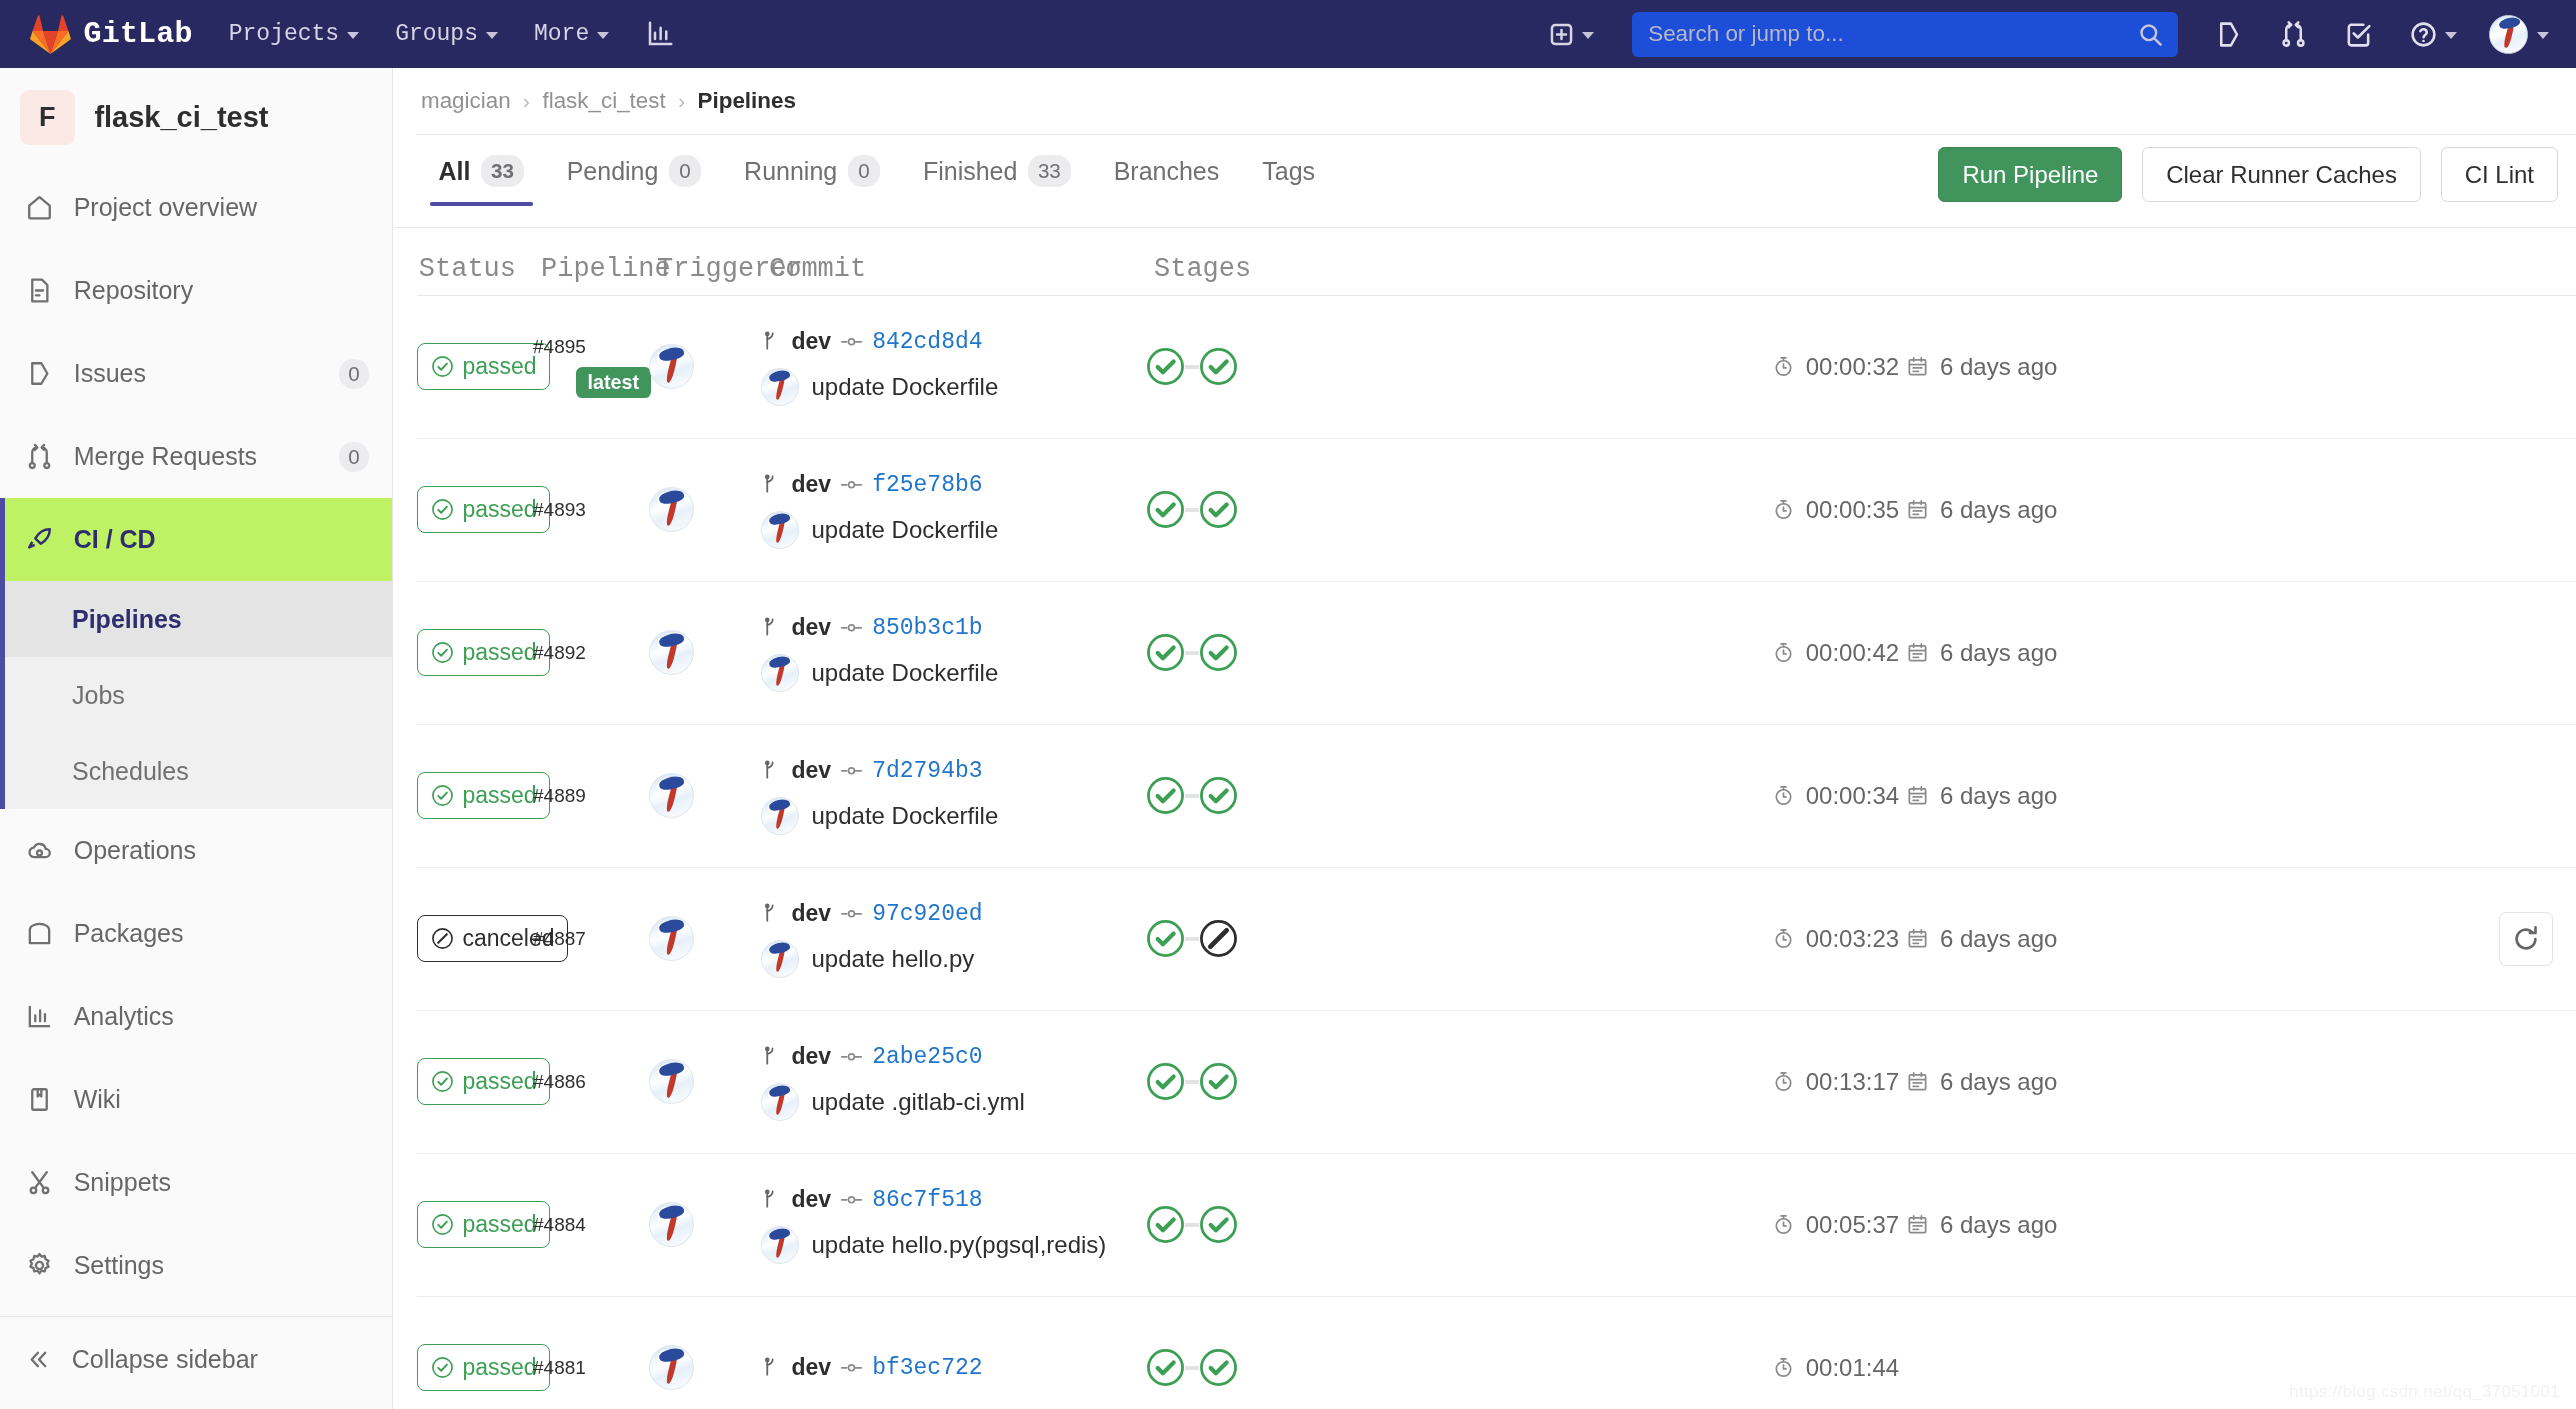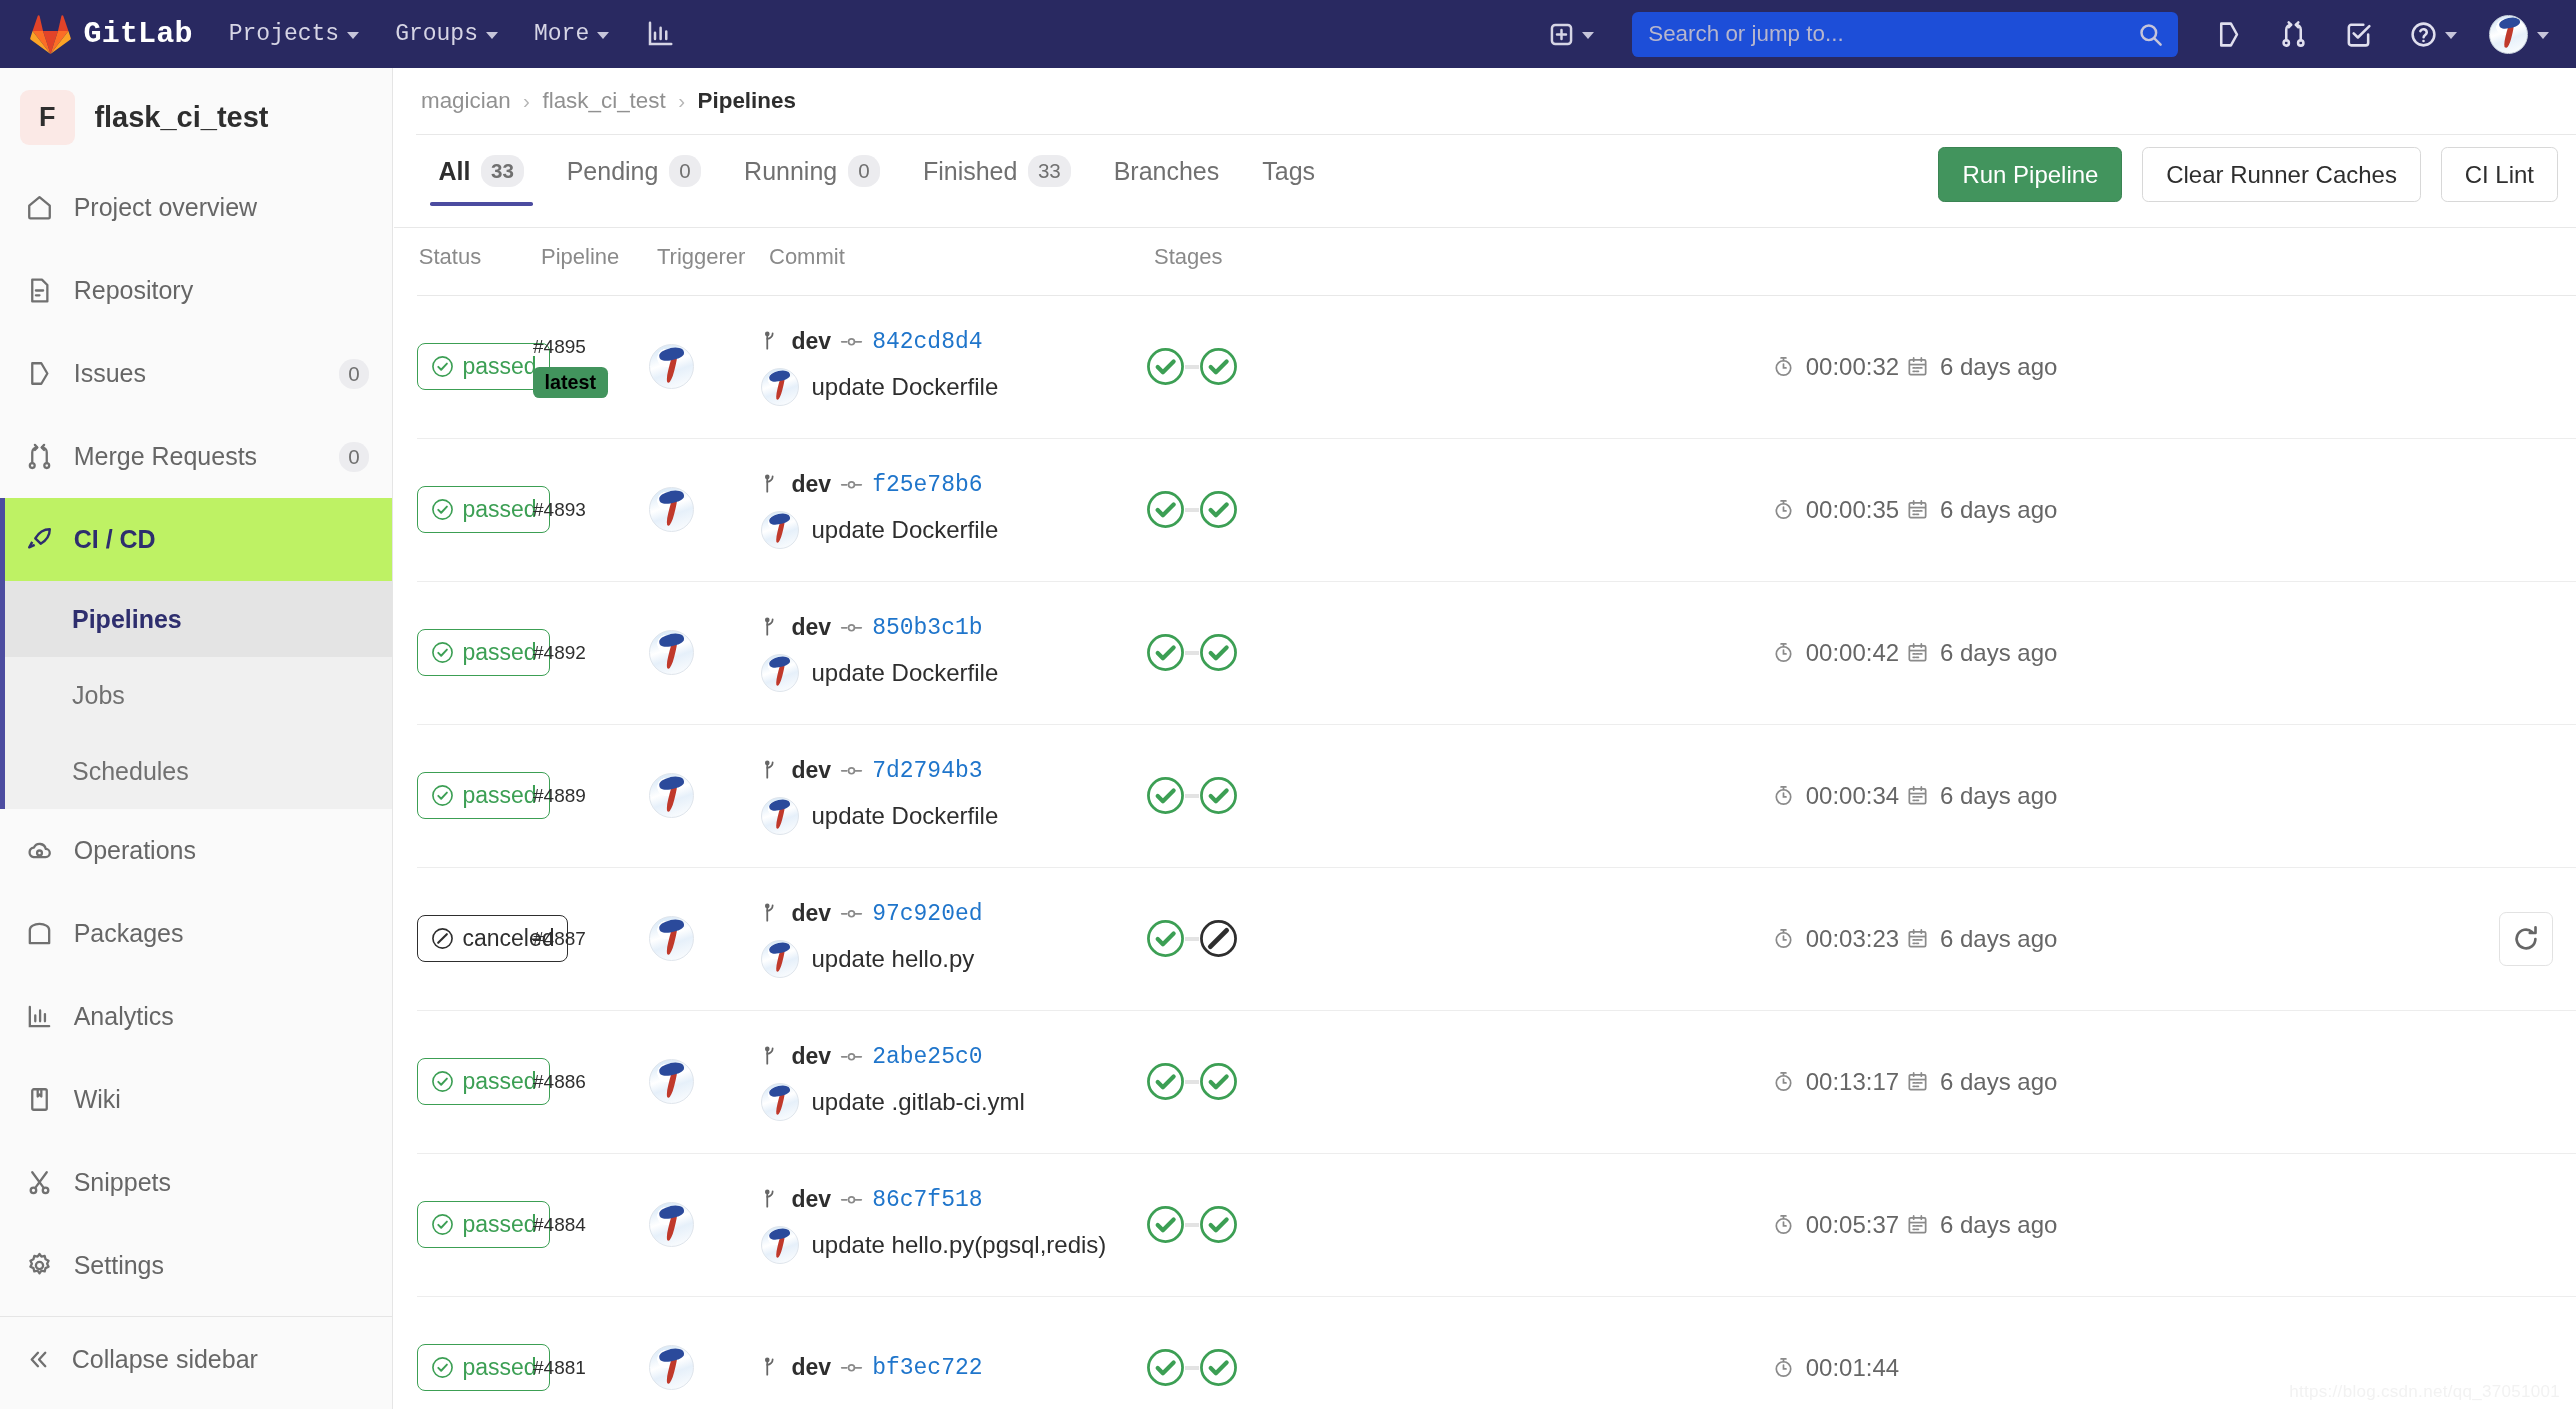--- a/index.html
+++ b/index.html
@@ -142,22 +142,22 @@
   .btn {
     height: 55px; padding: 0 23px; border-radius: 6.3px; font-size: 24px;
     display: flex; align-items: center; justify-content: center; cursor: pointer;
     border: 0.9px solid #d8d8d8; background: #fff; color: #2e2e2e; white-space: nowrap;
   }
   .btn.primary { background: #42945d; border-color: #3b8453; color: #fff; }
 
   
   .table { padding: 0 0 0 23px; }
   .thead {
-    display: flex; align-items: flex-start; height: 68px; font-size: 22px;
-    color: #8a8a8a; border-bottom: 0.9px solid #e8e8e8; padding-top: 16px;
+    display: flex; align-items: center; height: 68px; font-size: 27px;
+    color: #8a8a8a; border-bottom: 0.9px solid #e8e8e8; padding-top: 16px; font-family: Liberation Mono, monospace;
   }
   .c-status { width: 116px; }
   .c-pipeline { width: 116px; }
   .c-trigger { width: 112px; }
   .c-commit  { width: 385px; }
   .c-stages  { width: 626px; }
   .c-time    { flex: 1; }
   .thead .c-status { padding-left: 1.8px; }
   .thead .c-pipeline { margin-left: 8px; }
 
@@ -171,22 +171,22 @@
     display: inline-flex; align-items: center; gap: 9px;
     border: 0.9px solid; border-radius: 8px; height: 47px; padding: 0 12.5px;
     font-size: 23px; white-space: nowrap;
   }
   .status-badge.passed { color: #3c9f54; border-color: #3c9f54; }
   .status-badge.canceled { color: #2e2e2e; border-color: #2e2e2e; }
 
   .pipe-num { font-size: 19px; color: #2e2e2e; font-weight: 400; }
   .pipe-wrap { display: flex; flex-direction: column; gap: 9px; align-items: flex-start; }
   .latest-tag {
-    background: #42945d; color: #000000; font-size: 19.7px; font-weight: 600;
-    border-radius: 6.3px; padding: 4.5px 11.6px; line-height: 1.1;
+    background: #42945d; color: #ffffff; font-size: 19.7px; font-weight: 600;
+    border-radius: 6.3px; padding: 4.5px 11.6px; line-height: 1.1; margin-left: 43px;
   }
 
   .av-sm {
     width: 38px; height: 38px; border-radius: 50%; flex: none;
     background:
       radial-gradient(circle at 38% 30%, #ffffff 0 22%, rgba(255,255,255,0) 23%),
       linear-gradient(160deg, #cfe3f5 0%, #ffffff 42%, #e6f0fa 60%, #ffffff 100%);
     position: relative; overflow: hidden; border: 0.9px solid #dfe5ec;
   }
   .av-sm::before {

